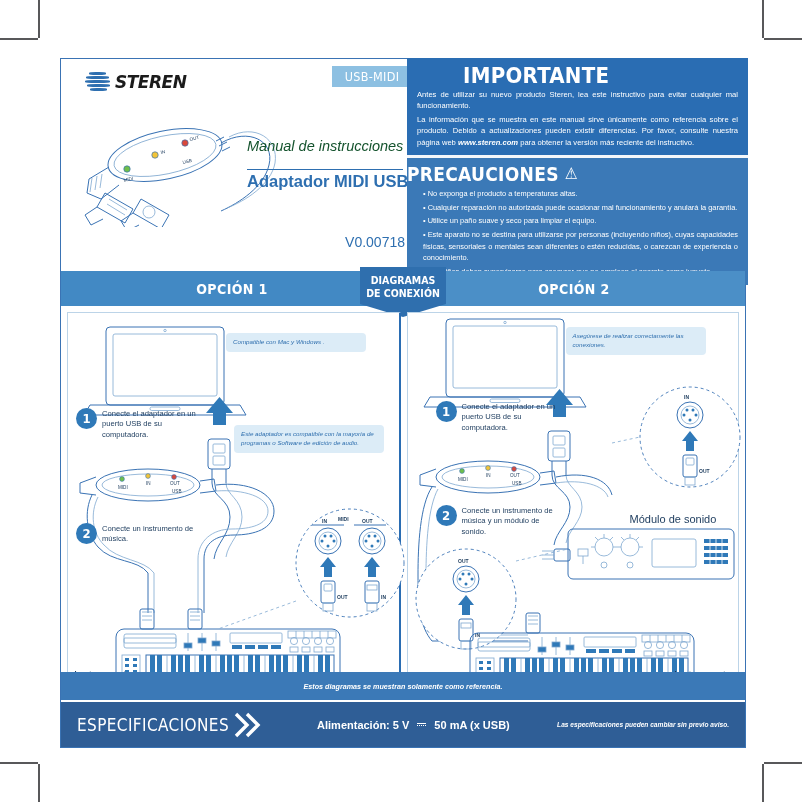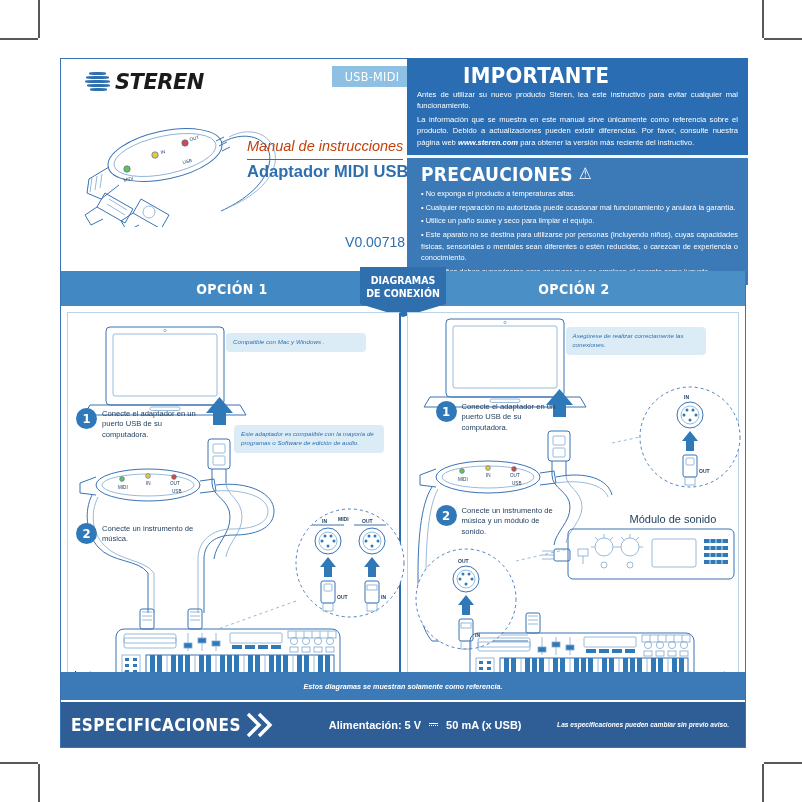--- a/index.html
+++ b/index.html
@@ -36,40 +36,40 @@
   
   .logo-wrap { position:absolute; left:24px; top:10px; display:flex; align-items:center; }
   .logo-mark { width:26px; height:26px; position:relative; margin-right:4px; }
   .logo-mark span {
     position:absolute; left:0; background:#2e6fb0; border-radius:40%;
     height:2.6px;
   }
   .logo-text {
     font-family:"DejaVu Sans", sans-serif;
     font-weight:bold; font-style:italic;
-    font-size:21px; letter-spacing:-0.5px; color:#1b1b1b;
+    font-size:17px; letter-spacing:-0.5px; color:#1b1b1b;
   }
 
   
   .badge {
     position:absolute; left:271px; top:7px;
     width:80px; height:21px;
     background:#8dc0e2; color:#ffffff;
     font-weight:normal; font-size:12.5px; letter-spacing:0.3px;
     display:flex; align-items:center; justify-content:center;
     font-family:"DejaVu Sans Condensed","Liberation Sans", sans-serif;
   }
 
   .manual-title {
     position:absolute; left:186px; top:78px; width:166px; text-align:left;
   }
   .manual-title .line1 {
-    font-size:14.5px; font-style:italic; color:#c2410c;
+    font-size:14.5px; font-style:italic; color:#14532d;
     border-bottom:1.4px solid #2e6fb0; display:inline-block;
-    padding-bottom:5px; white-space:nowrap;
+    padding-bottom:15px; white-space:nowrap;
   }
   .manual-title .line2 {
     font-size:16.5px; font-weight:bold; color:#2e6fb0; margin-top:2px;
     white-space:nowrap;
   }
   .version {
     position:absolute; right:8px; bottom:14px;
     font-size:14px; font-weight:normal; color:#2e6fb0;
   }
 
@@ -82,28 +82,28 @@
   }
   .imp-block { padding:6px 10px 4px 10px; }
   .imp-title {
     font-family:"DejaVu Sans Condensed","Liberation Sans", sans-serif;
     font-size:22px; font-weight:bold; letter-spacing:0.3px; line-height:1.05;margin-left:46px;
   }
   .imp-body { font-size:7.6px; line-height:1.5; text-align:justify; margin-top:2px; }
   .imp-body b { font-weight:bold; font-style:italic; }
 
   .prec-sep { height:3px; background:#ffffff; opacity:.95; margin:3px 0 0 0; }
-  .prec-band { background:#3b79b7; padding:5px 10px 7px 14px; }
+  .prec-band { background:#3b79b7; padding:5px 10px 7px 0; }
   .prec-title {
     font-family:"DejaVu Sans Condensed","Liberation Sans", sans-serif;
     font-size:19px; font-weight:bold; letter-spacing:0.3px;
     display:flex; align-items:center; gap:6px;
   }
   .warn-tri { font-size:16px; line-height:1; }
-  .prec-item { font-size:7.4px; line-height:1.55; text-align:justify; margin-top:2.5px; }
+  .prec-item { font-size:7.4px; line-height:1.55; text-align:justify; margin-top:2.5px;margin-left:16px; }
 
   
   .opt-bar {
     position:absolute; left:0; top:212px; width:100%; height:35px;
     display:flex;
   }
   .opt-half {
     flex:1; background:#4289c4; color:#fff;
     display:flex; align-items:center; justify-content:center;
     font-weight:bold; font-size:14px; letter-spacing:0.4px;
@@ -166,22 +166,22 @@
     display:flex; align-items:center; justify-content:center;
     font-size:7.2px; font-style:italic; font-weight:bold;
   }
   .spec-bar {
     position:absolute; left:0; bottom:0; width:100%; height:45px;
     background:#2f5e96; color:#fff;
     display:flex; align-items:center;
   }
   .spec-title {
     font-family:"DejaVu Sans Condensed","Liberation Sans", sans-serif;
-    font-weight:bold; font-size:17px; letter-spacing:0.4px;
-    margin-left:10px;
+    font-weight:normal; font-size:17px; letter-spacing:0.4px;
+    margin-left:16px;
   }
   .chev { margin-left:10px; display:flex; color:#fff; }
   .chev svg { margin-left:-5px; }
   .spec-val {
     margin-left:56px; font-weight:bold; font-size:11px;
     display:flex; align-items:center; gap:8px;
   }
   .dc-sym { display:inline-flex; flex-direction:column; align-items:center; gap:1.2px; }
   .dc-sym i { display:block; height:1.5px; background:#fff; }
   .dc-sym i:nth-child(1){ width:9px; }

